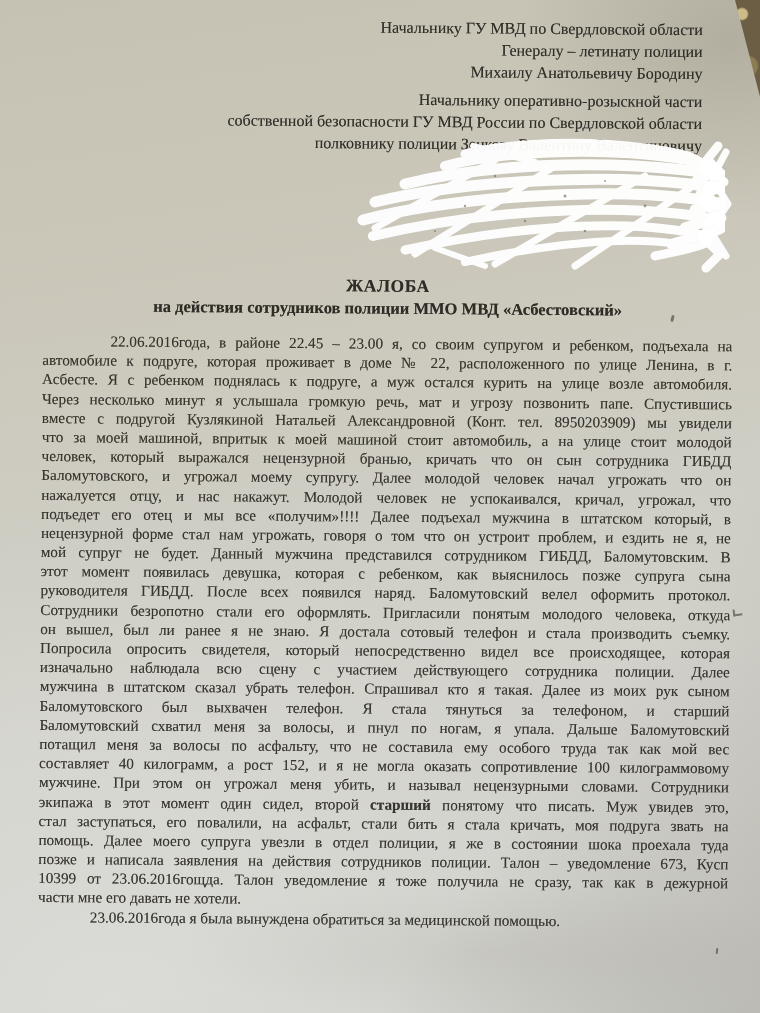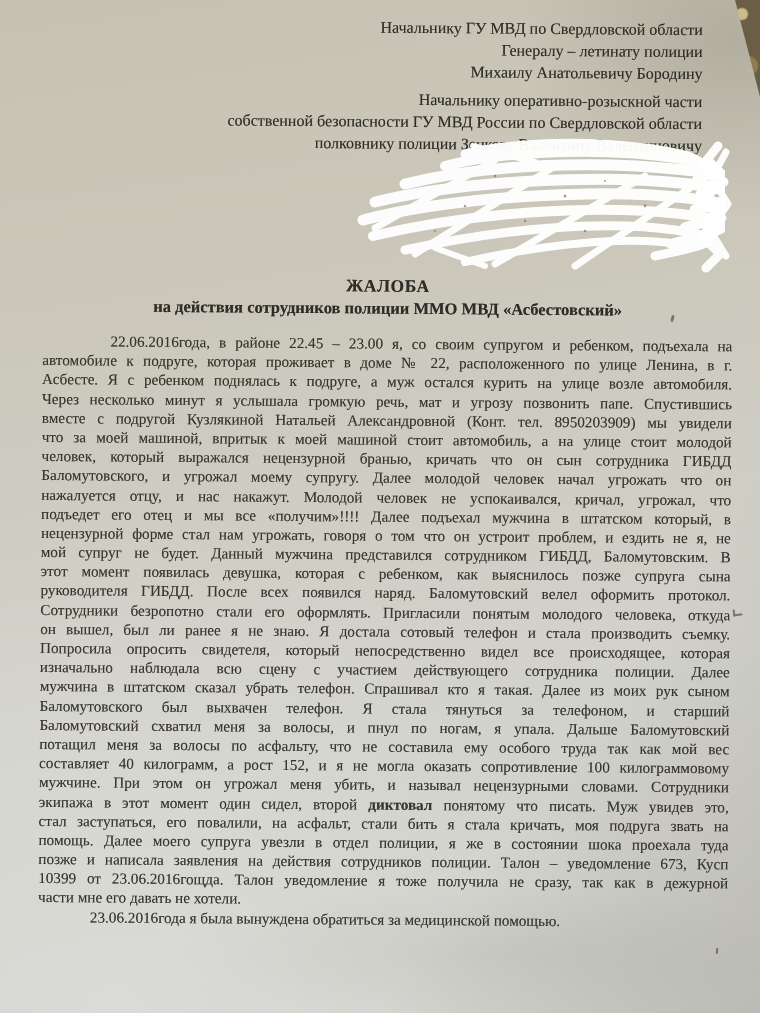--- a/index.html
+++ b/index.html
@@ -107,21 +107,21 @@
         <div class="line">Сотрудники безропотно стали его оформлять. Пригласили понятым молодого человека, откуда</div>
         <div class="line">он вышел, был ли ранее я не знаю. Я достала сотовый телефон и стала производить съемку.</div>
         <div class="line">Попросила опросить свидетеля, который непосредственно видел все происходящее, которая</div>
         <div class="line">изначально наблюдала всю сцену с участием действующего сотрудника полиции. Далее</div>
         <div class="line">мужчина в штатском сказал убрать телефон. Спрашивал кто я такая. Далее из моих рук сыном</div>
         <div class="line">Баломутовского был выхвачен телефон. Я стала тянуться за телефоном, и старший</div>
         <div class="line">Баломутовский схватил меня за волосы, и пнул по ногам, я упала. Дальше Баломутовский</div>
         <div class="line">потащил меня за волосы по асфальту, что не составила ему особого труда так как мой вес</div>
         <div class="line">составляет 40 килограмм, а рост 152, и я не могла оказать сопротивление 100 килограммовому</div>
         <div class="line">мужчине. При этом он угрожал меня убить, и называл нецензурными словами. Сотрудники</div>
-        <div class="line">экипажа в этот момент один сидел, второй <b>диктовал</b> понятому что писать. Муж увидев это,</div>
+        <div class="line">экипажа в этот момент один сидел, второй <b>старший</b> понятому что писать. Муж увидев это,</div>
         <div class="line">стал заступаться, его повалили, на асфальт, стали бить я стала кричать, моя подруга звать на</div>
         <div class="line">помощь. Далее моего супруга увезли в отдел полиции, я же в состоянии шока проехала туда</div>
         <div class="line">позже и написала заявления на действия сотрудников полиции. Талон – уведомление 673, Кусп</div>
         <div class="line">10399 от 23.06.2016гощда. Талон уведомление я тоже получила не сразу, так как в дежурной</div>
         <div class="line last">части мне его давать не хотели.</div>
         <div class="line indent2 last">23.06.2016года я была вынуждена обратиться за медицинской помощью.</div>
       </div>
   </div>
 
   <svg class="scribble" style="left:345px;top:136px;" width="380" height="140" viewBox="0 0 380 140">

